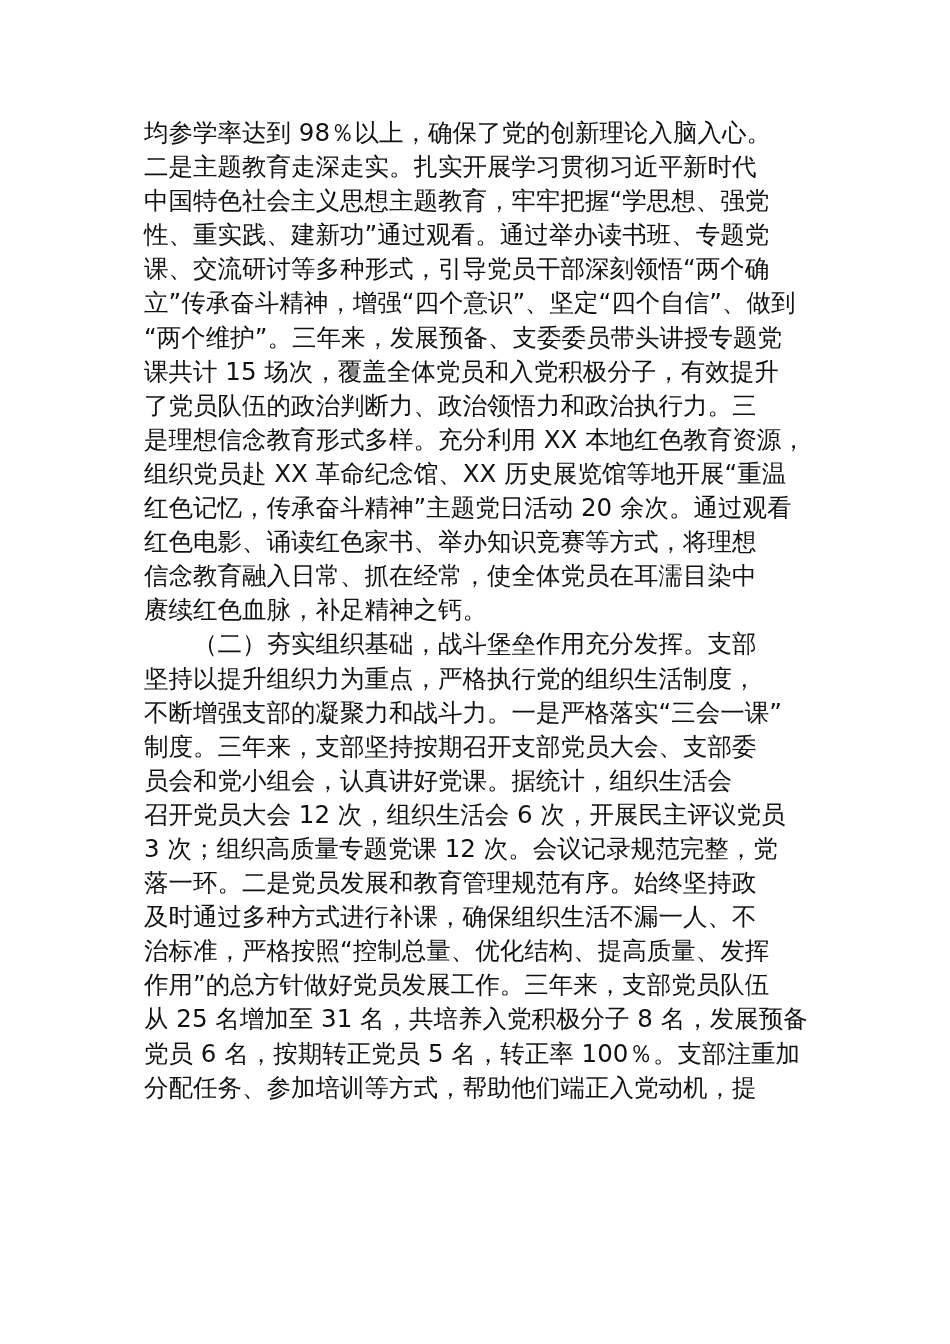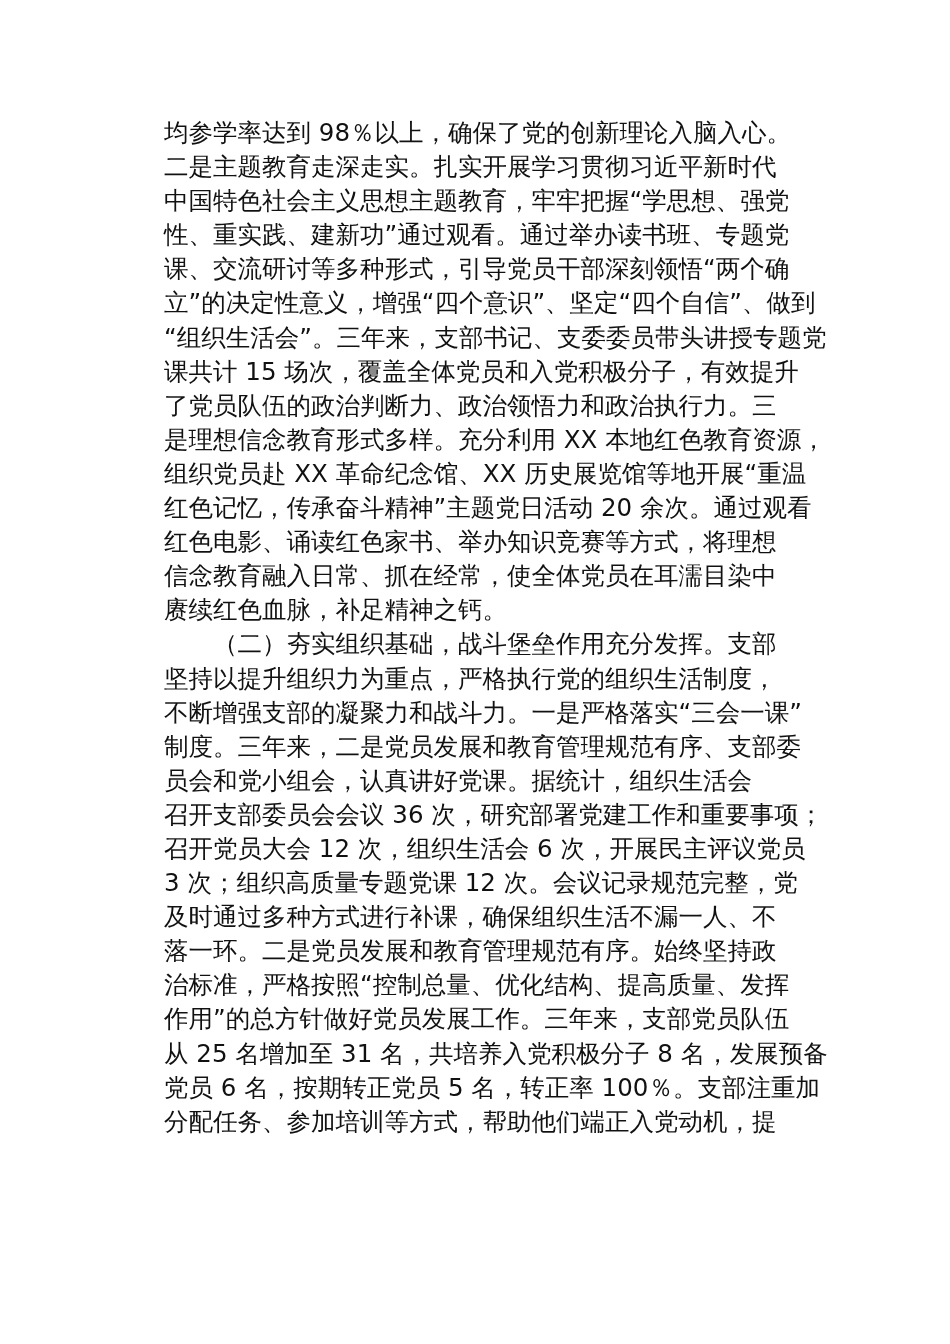--- a/index.html
+++ b/index.html
@@ -13,21 +13,20 @@
     position: relative;
     overflow: hidden;
   }
   .page {
     position: absolute;
     left: 0;
     top: 0;
     width: 768px;
     height: 1344px;
     background: #ffffff;
-    margin-left: 20px;
   }
   .body-text {
     position: absolute;
     left: 144px;
     top: 116px;
     width: 690px;
     font-family: "DejaVu Sans", "Liberation Sans", sans-serif;
     font-size: 24.5px;
     color: #111111;
     line-height: 34.1px;
@@ -45,39 +44,38 @@
 </head>
 <body>
 
 <div class="page">
   <div class="body-text" id="body-text">
       <span class="line">均参学率达到 98％以上，确保了党的创新理论入脑入心。</span>
       <span class="line">二是主题教育走深走实。扎实开展学习贯彻习近平新时代</span>
       <span class="line">中国特色社会主义思想主题教育，牢牢把握“学思想、强党</span>
       <span class="line">性、重实践、建新功”通过观看。通过举办读书班、专题党</span>
       <span class="line">课、交流研讨等多种形式，引导党员干部深刻领悟“两个确</span>
-      <span class="line">立”的决定性意义，增强“四个意识”、坚定“四个自信”、做到</span>
-      <span class="line">“组织生活会”。三年来，支部书记、支委委员带头讲授专题党</span>
+      <span class="line">立”传承奋斗精神，增强“四个意识”、坚定“四个自信”、做到</span>
+      <span class="line">“两个维护”。三年来，发展预备、支委委员带头讲授专题党</span>
       <span class="line">课共计 15 场次，覆盖全体党员和入党积极分子，有效提升</span>
       <span class="line">了党员队伍的政治判断力、政治领悟力和政治执行力。三</span>
       <span class="line">是理想信念教育形式多样。充分利用 XX 本地红色教育资源，</span>
       <span class="line">组织党员赴 XX 革命纪念馆、XX 历史展览馆等地开展“重温</span>
       <span class="line">红色记忆，传承奋斗精神”主题党日活动 20 余次。通过观看</span>
       <span class="line">红色电影、诵读红色家书、举办知识竞赛等方式，将理想</span>
       <span class="line">信念教育融入日常、抓在经常，使全体党员在耳濡目染中</span>
       <span class="line">赓续红色血脉，补足精神之钙。</span>
       <span class="line indent">（二）夯实组织基础，战斗堡垒作用充分发挥。支部</span>
       <span class="line">坚持以提升组织力为重点，严格执行党的组织生活制度，</span>
       <span class="line">不断增强支部的凝聚力和战斗力。一是严格落实“三会一课”</span>
-      <span class="line">制度。三年来，二是党员发展和教育管理规范有序、支部委</span>
+      <span class="line">制度。三年来，支部坚持按期召开支部党员大会、支部委</span>
       <span class="line">员会和党小组会，认真讲好党课。据统计，组织生活会</span>
-      <span class="line">召开支部委员会会议 36 次，研究部署党建工作和重要事项；</span>
       <span class="line">召开党员大会 12 次，组织生活会 6 次，开展民主评议党员</span>
       <span class="line">3 次；组织高质量专题党课 12 次。会议记录规范完整，党</span>
+      <span class="line">落一环。二是党员发展和教育管理规范有序。始终坚持政</span>
       <span class="line">及时通过多种方式进行补课，确保组织生活不漏一人、不</span>
-      <span class="line">落一环。二是党员发展和教育管理规范有序。始终坚持政</span>
       <span class="line">治标准，严格按照“控制总量、优化结构、提高质量、发挥</span>
       <span class="line">作用”的总方针做好党员发展工作。三年来，支部党员队伍</span>
       <span class="line">从 25 名增加至 31 名，共培养入党积极分子 8 名，发展预备</span>
       <span class="line">党员 6 名，按期转正党员 5 名，转正率 100％。支部注重加</span>
       <span class="line">分配任务、参加培训等方式，帮助他们端正入党动机，提</span>
     </div>
 </div>
 
 </body></html>

